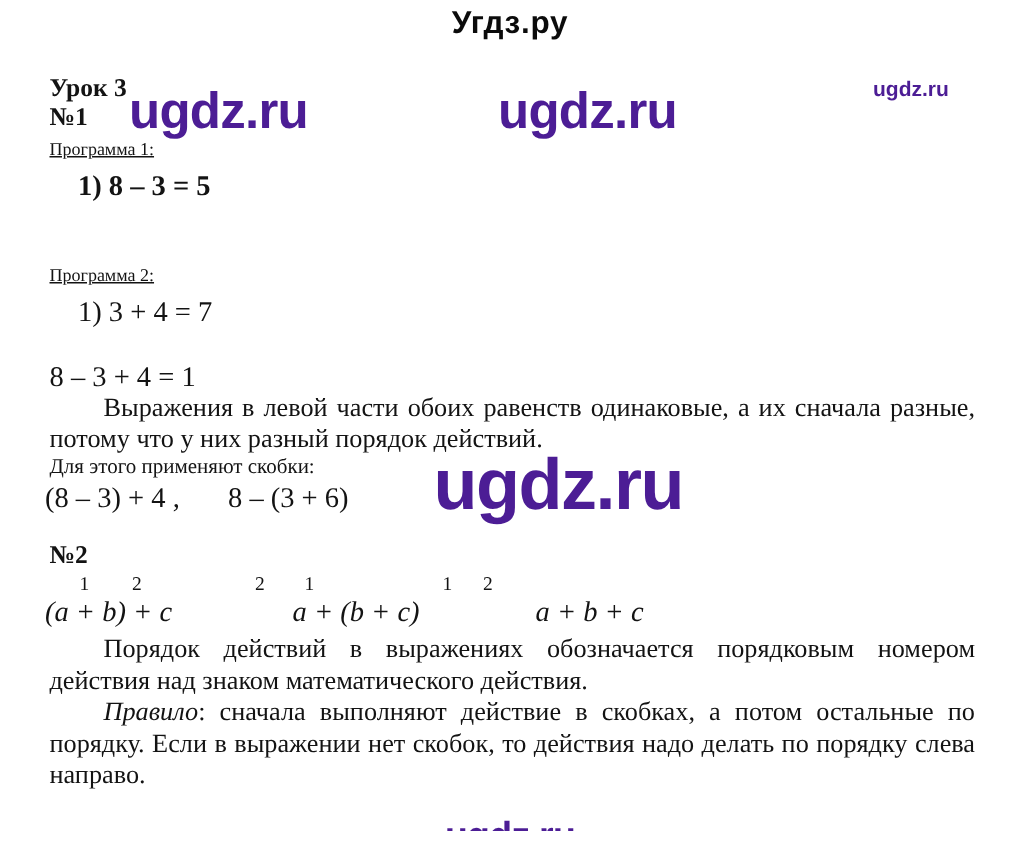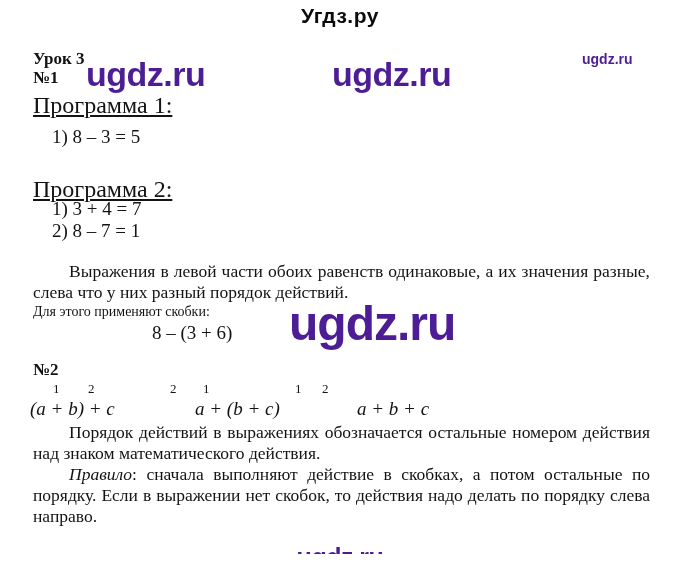--- a/index.html
+++ b/index.html
@@ -19,21 +19,21 @@
     position:absolute; font-family:"Liberation Sans", sans-serif; font-weight:bold;
     color:#4c1d95; white-space:nowrap; letter-spacing:-0.5px;
   }
   .wm-left   { left:86px;  top:55px;  font-size:34px; }
   .wm-mid    { left:332px; top:55px;  font-size:34px; }
   .wm-right  { left:582px; top:51px;  font-size:14px; letter-spacing:0; }
   .wm-big    { left:289px; top:296px; font-size:48px; letter-spacing:-1px; }
   .wm-bottom { left:0; right:0; top:543px; text-align:center; font-size:25px; letter-spacing:-0.5px; }
   .bold17 { font-weight:bold; font-size:17px; }
   .eq  { font-size:19px; }
-  .prog-label { font-size:24px; text-decoration:underline; }
+  .prog-label { font-size:12px; text-decoration:underline; }
   .para {
     position:absolute; left:33px; width:617px; text-align:justify;
     font-size:17.5px; line-height:21px; text-indent:36px; white-space:normal;
   }
   .order-num { position:absolute; font-size:13px; top:381px; }
   .expr { position:absolute; font-style:italic; font-size:19px; top:398px; white-space:nowrap; }
   .rule-label { font-style:italic; }
 </style>
 </head>
 <body>
@@ -43,47 +43,48 @@
   <div class="site-title">Угдз.ру</div>
 
   <div class="wm wm-left">ugdz.ru</div>
   <div class="wm wm-mid">ugdz.ru</div>
   <div class="wm wm-right">ugdz.ru</div>
 
   <div class="abs bold17" style="left:33px; top:49px;">Урок 3</div>
   <div class="abs bold17" style="left:33px; top:68px;">№1</div>
 
   <div class="abs prog-label" style="left:33px; top:92px;">Программа 1:</div>
-  <div class="abs eq" style="left:52px; top:126px;">1) 8 – 3 = 5</div>
+  <div class="abs eq" style="left:52px; top:114px;font-weight:bold;">1) 8 – 3 = 5</div>
 
   <div class="abs prog-label" style="left:33px; top:176px;text-decoration:underline;">Программа 2:</div>
   <div class="abs eq" style="left:52px; top:198px;">1) 3 + 4 = 7</div>
-  <div class="abs eq" style="left:52px; top:220px;">2) 8 – 7 = 1</div>
+  <div class="abs eq" style="left:33px; top:241px;">8 – 3 + 4 = 1</div>
 
-  <div class="para" style="top:261px;">Выражения в левой части обоих равенств одинаковые, а их значения разные, слева что у них разный порядок действий.</div>
+  <div class="para" style="top:261px;">Выражения в левой части обоих равенств одинаковые, а их сначала разные, потому что у них разный порядок действий.</div>
 
   <div class="abs" style="left:33px; top:304px; font-size:14px;">Для этого применяют скобки:</div>
+  <div class="abs eq" style="left:30px;  top:322px;">(8 – 3) + 4 ,</div>
   <div class="abs eq" style="left:152px; top:322px;">8 – (3 + 6)</div>
 
   <div class="wm wm-big">ugdz.ru</div>
 
   <div class="abs bold17" style="left:33px; top:360px;">№2</div>
 
   <span class="order-num" style="left:53px;">1</span>
   <span class="order-num" style="left:88px;">2</span>
   <span class="order-num" style="left:170px;">2</span>
   <span class="order-num" style="left:203px;">1</span>
   <span class="order-num" style="left:295px;">1</span>
   <span class="order-num" style="left:322px;">2</span>
 
   <span class="expr" style="left:30px;">(a + b) + c</span>
   <span class="expr" style="left:195px;">a + (b + c)</span>
   <span class="expr" style="left:357px;">a + b + c</span>
 
-  <div class="para" style="top:422px;">Порядок действий в выражениях обозначается остальные номером действия над знаком математического действия.</div>
+  <div class="para" style="top:422px;">Порядок действий в выражениях обозначается порядковым номером действия над знаком математического действия.</div>
 
   <div class="para" style="top:464px;">
     <span class="rule-label">Правило</span><span>: сначала выполняют действие в скобках, а потом остальные по порядку. Если в выражении нет скобок, то действия надо делать по порядку слева направо.</span>
   </div>
 
   <div class="wm wm-bottom">ugdz.ru</div>
 
 </div>
 
 </body></html>

